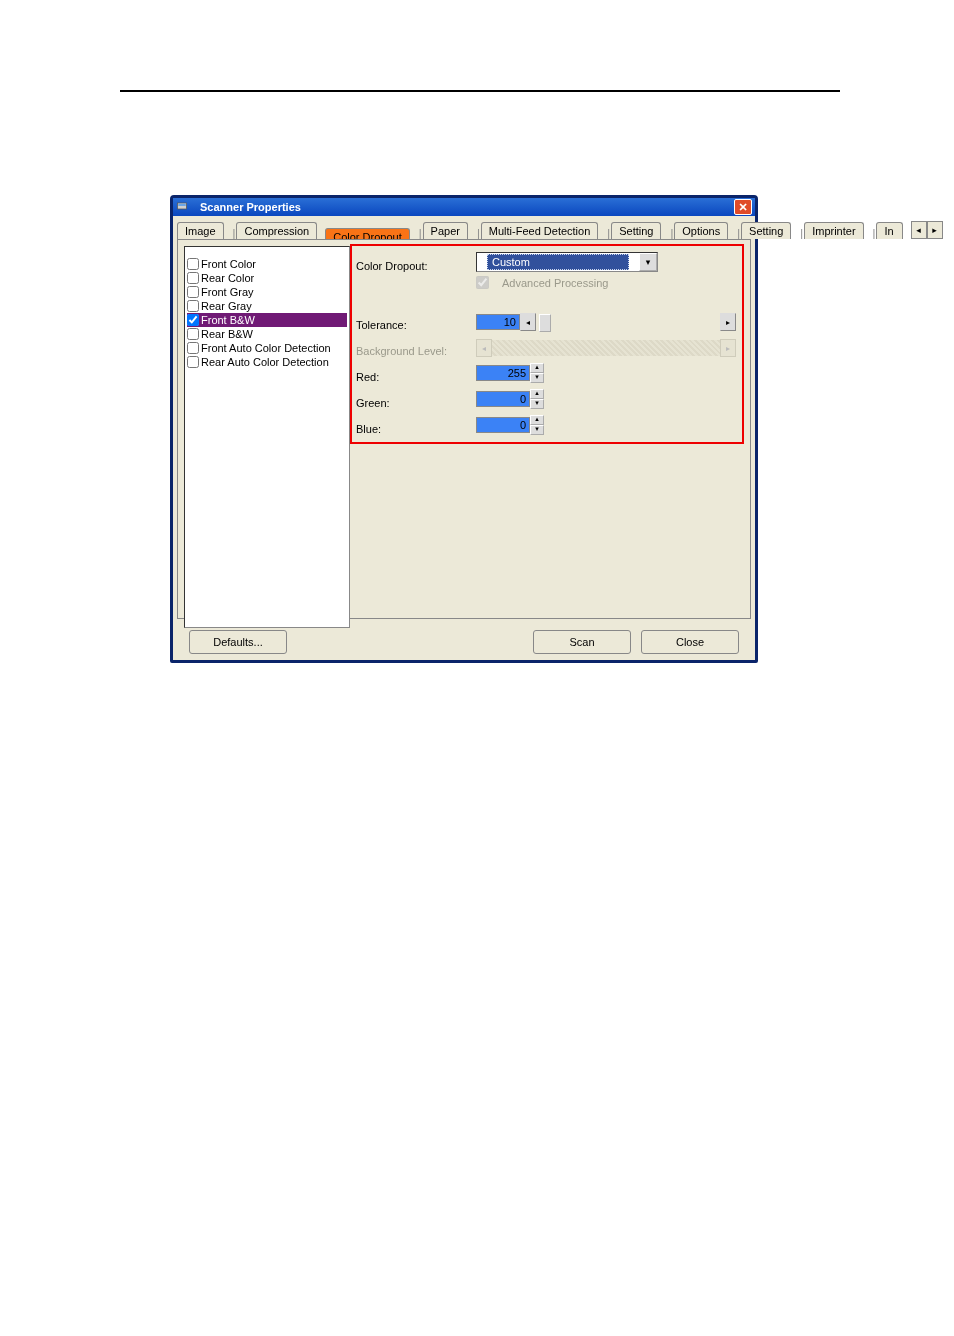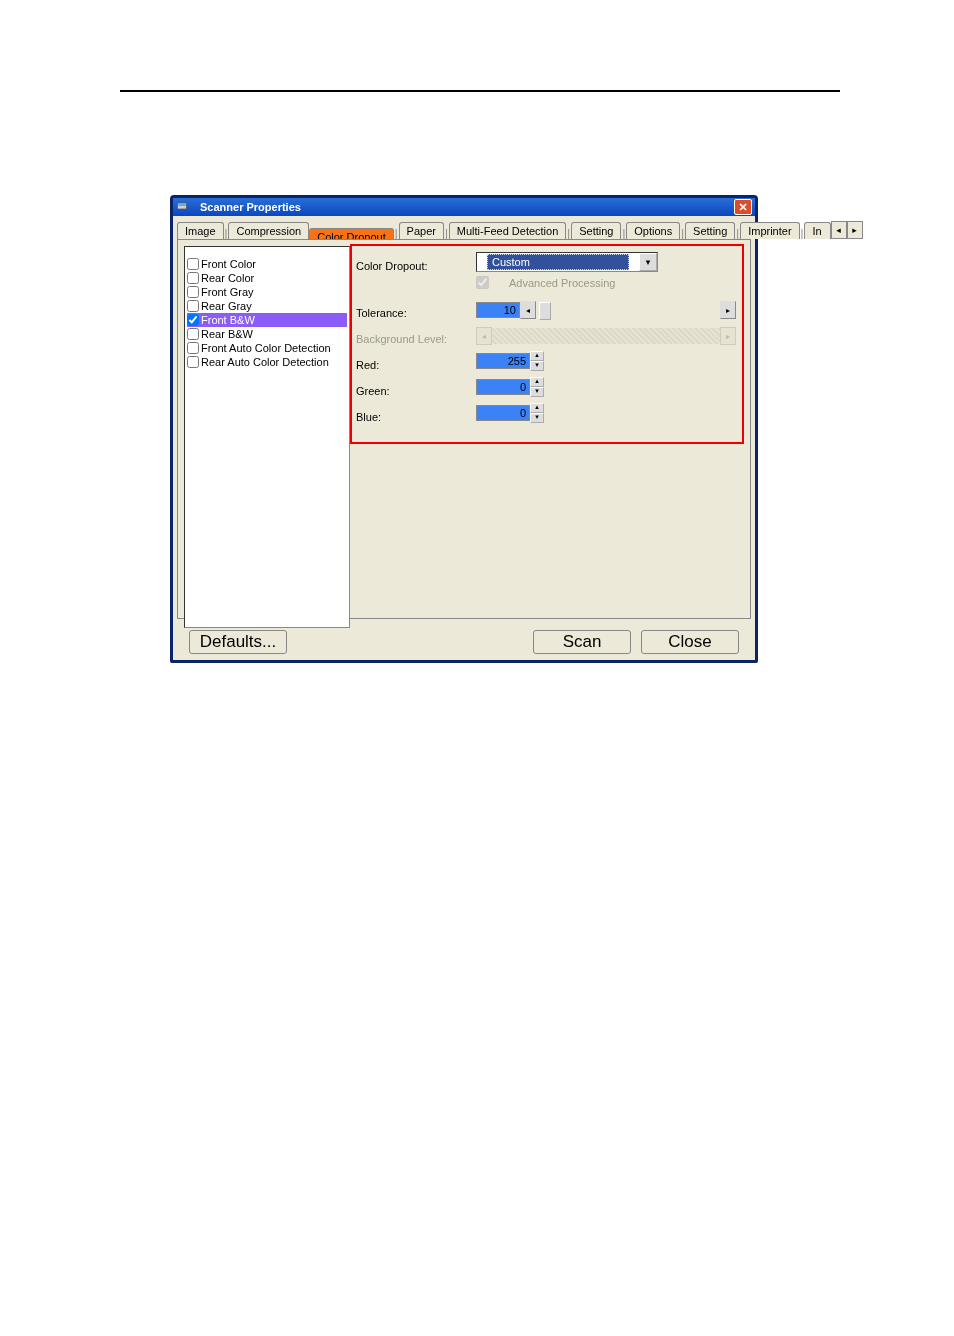--- a/index.html
+++ b/index.html
@@ -4,54 +4,54 @@
 <style>
   html,body{margin:0;padding:0;background:#fff;font-family:Tahoma,Arial,sans-serif;font-size:11px;color:#000;width:954px;height:1336px}
   .page{position:relative;width:954px;height:1336px}
   .hr{position:absolute;left:120px;top:90px;width:720px;height:2px;background:#000}
   .win{position:absolute;left:170px;top:195px;width:588px;height:468px;background:#ece9d8;border:3px solid #0a246a;border-radius:4px 4px 2px 2px;box-sizing:border-box}
   .titlebar{height:18px;background:linear-gradient(#2a6fd6,#0a47bf);color:#fff;font-weight:bold;display:flex;align-items:center;justify-content:space-between;padding:0 3px}
   .titlebar .ticon{display:flex;align-items:center;gap:12px}
   .ticon svg{width:12px;height:12px}
   .closebtn{width:16px;height:14px;background:#e04b28;border:1px solid #fff;border-radius:2px;color:#fff;display:flex;align-items:center;justify-content:center;font-weight:bold;font-size:11px;line-height:1}
   .tabsrow{position:relative;height:20px;margin-top:3px;display:flex;align-items:flex-end;padding:0 4px}
-  .tab{padding:2px 7px;border:1px solid #888;border-bottom:none;background:#ece9d8;margin-right:0;border-radius:3px 3px 0 0;font-size:11px;white-space:nowrap}
+  .tab{padding:2px 7px;border:1px solid #888;border-bottom:none;background:#ece9d8;margin-right:8px;border-radius:3px 3px 0 0;font-size:11px;white-space:nowrap}
   .tab.active{background:#f97316;position:relative;top:7px;border-bottom:1px solid #ece9d8}
   .tab.inactive{background:#ece9d8}
   .tsep{color:#888;padding:0 1px}
   .tabscroll{display:flex;margin-left:auto}
   .tscrbtn{width:14px;height:16px;border:1px solid #888;background:#ece9d8;display:flex;align-items:center;justify-content:center;font-size:9px}
   .tabbody{border:1px solid #888;margin:0 4px;height:378px;background:#ece9d8;position:relative}
   .leftlist{position:absolute;left:6px;top:6px;width:160px;height:360px;background:#fff;border:1px inset #888;padding:10px 2px}
   .litem{display:flex;align-items:center;gap:2px;height:14px;font-size:11px}
   .litem input{margin:0;width:12px;height:12px}
-  .litem.sel{background:#8b5cf6;color:#fff}
+  .litem.sel{background:#701a75;color:#fff}
   .redbox{position:absolute;left:172px;top:4px;width:394px;height:200px;border:2px solid #e00;box-sizing:border-box}
   .panel{position:absolute;left:178px;top:10px;width:382px}
   .row{display:flex;align-items:flex-end;height:22px;margin-bottom:4px}
   .lbl{width:120px;color:#000}
   .lbl.dis{color:#9a998b}
   .combo{width:180px;height:18px;border:1px inset #888;background:#fff;display:flex;align-items:center;position:relative}
   .combo .ct{flex:1;height:14px;margin:10px;background:#31519c;color:#fff;padding:0 4px;display:flex;align-items:center;border:1px dotted #c9d6ef}
   .combo .cbtn{width:16px;height:16px;background:#ddd;border:1px outset #fff;display:flex;align-items:center;justify-content:center;font-size:9px}
-  .adv{display:flex;align-items:center;gap:20px;color:#9a998b;margin-left:120px;margin-bottom:8px}
+  .adv{display:flex;align-items:center;gap:13px;color:#9a998b;margin-left:120px;margin-bottom:20px}
   .adv input{margin:0}
   .slider{display:flex;align-items:center;width:260px}
   .sv{width:44px;height:16px;background:#3b82f6;border:1px solid #888;text-align:right;padding-right:3px;box-sizing:border-box;line-height:14px}
   .sbtn{width:14px;height:16px;border:1px outset #ddd;background:#ddd;display:flex;align-items:center;justify-content:center;font-size:8px}
   .track{flex:1;height:16px;position:relative}
   .track .thumb{position:absolute;left:3px;top:0;width:10px;height:16px;background:#ddd;border:1px outset #fff}
   .track.dis{background:repeating-linear-gradient(45deg,#e6e3d2,#e6e3d2 2px,#ddd9c7 2px,#ddd9c7 4px)}
   .sbtn.dis{background:#e6e3d2;border:1px solid #cfccbb;color:#bbb}
   .spin{display:flex;align-items:center}
   .spin .sv{width:54px}
   .spinbtns{display:flex;flex-direction:column}
   .spinbtns .sp{width:12px;height:8px;background:#ddd;border:1px outset #fff;font-size:7px;line-height:6px;text-align:center}
   .footer{position:absolute;left:0;bottom:6px;width:100%;display:flex;padding:0 16px;box-sizing:border-box;align-items:center}
-  .btn{width:96px;height:22px;background:#ece9d8;border:1px solid #888;border-radius:3px;display:flex;align-items:center;justify-content:center;font-size:17px}
+  .btn{width:96px;height:22px;background:#ece9d8;border:1px solid #888;border-radius:3px;display:flex;align-items:center;justify-content:center;font-size:11px}
   .footer .spacer{flex:1}
 </style>
 </head>
 <body>
 <div class="page">
 
 <div class="hr"></div>
 
 <div class="win">
 

